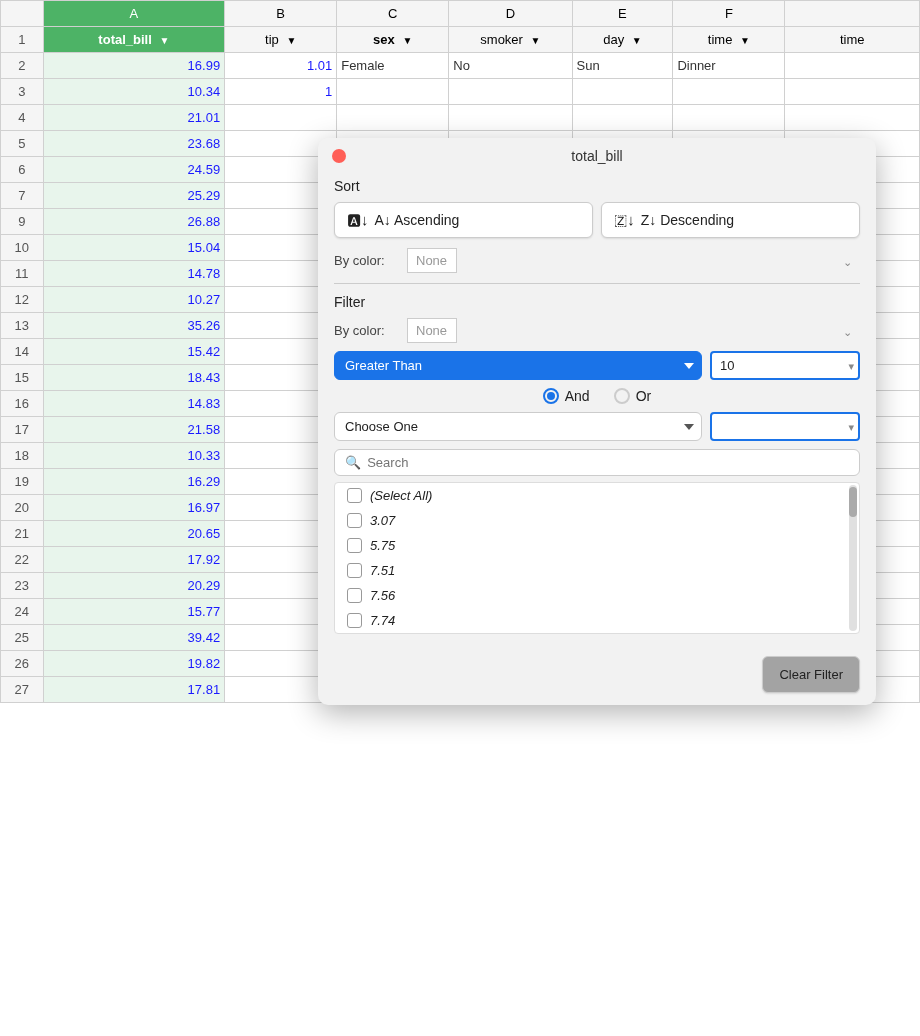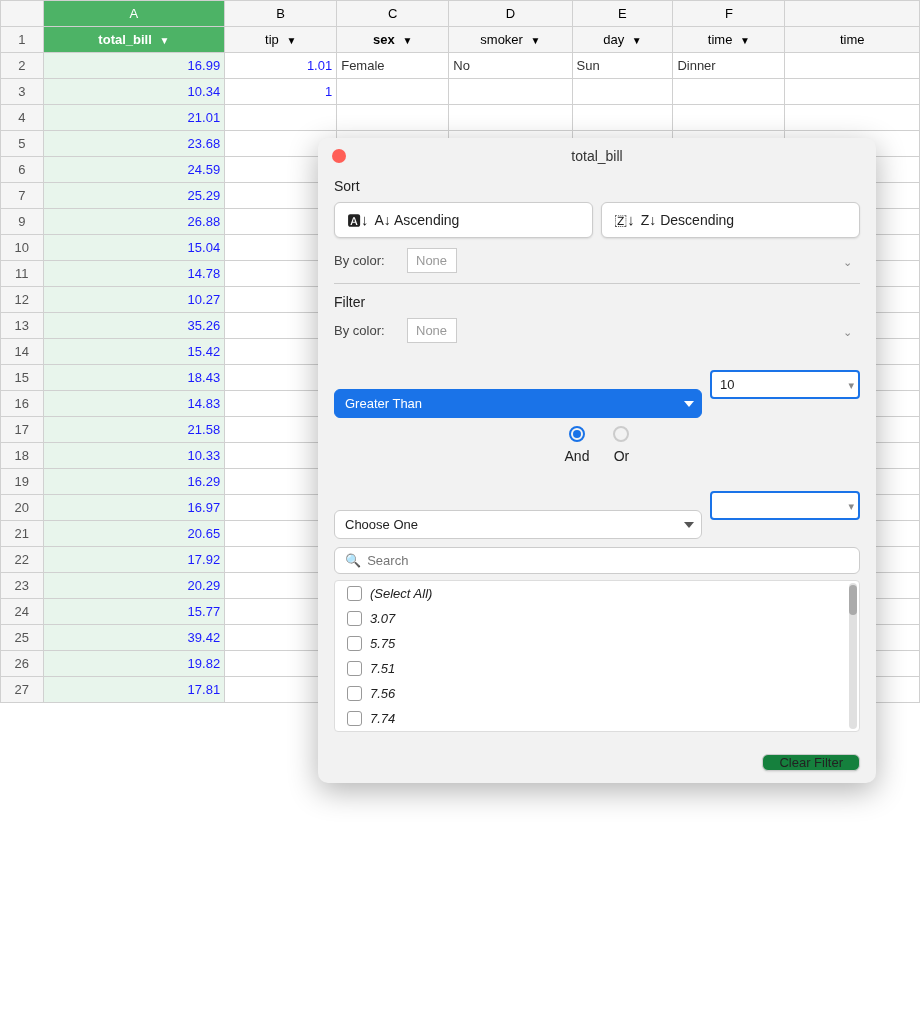--- a/index.html
+++ b/index.html
@@ -216,21 +216,20 @@
     .filter-row {
       display: flex;
       align-items: center;
       gap: 8px;
       margin-bottom: 8px;
     }
 
     .filter-select-wrapper {
       flex: 1;
       position: relative;
-      margin-top: 38px;
     }
 
     .filter-select {
       width: 100%;
       background: #fff;
       border: 1px solid #ccc;
       border-radius: 6px;
       padding: 6px 28px 6px 10px;
       font-size: 13px;
       color: #222;
@@ -294,21 +293,20 @@
       justify-content: center;
       gap: 24px;
       margin: 8px 0;
     }
 
     .radio-option {
       display: flex;
       align-items: center;
       gap: 6px;
       cursor: pointer;
-      flex-direction: column;
     }
 
     .radio-circle {
       width: 16px;
       height: 16px;
       border-radius: 50%;
       border: 2px solid #ccc;
       display: flex;
       align-items: center;
       justify-content: center;
@@ -421,24 +419,24 @@
     }
 
     
     .popup-footer {
       display: flex;
       justify-content: flex-end;
       padding: 8px 16px 12px 16px;
     }
 
     .clear-filter-btn {
-      background: #15803d;
+      background: #a3a3a3;
       border: 1px solid #ccc;
       border-radius: 6px;
-      padding: 0 16px;
+      padding: 10px 16px;
       font-size: 13px;
       cursor: pointer;
       color: #222;
       box-shadow: 0 1px 2px rgba(0,0,0,0.1);
     }
   </style>
 </head>
 <body>
 
 <div class="spreadsheet">

